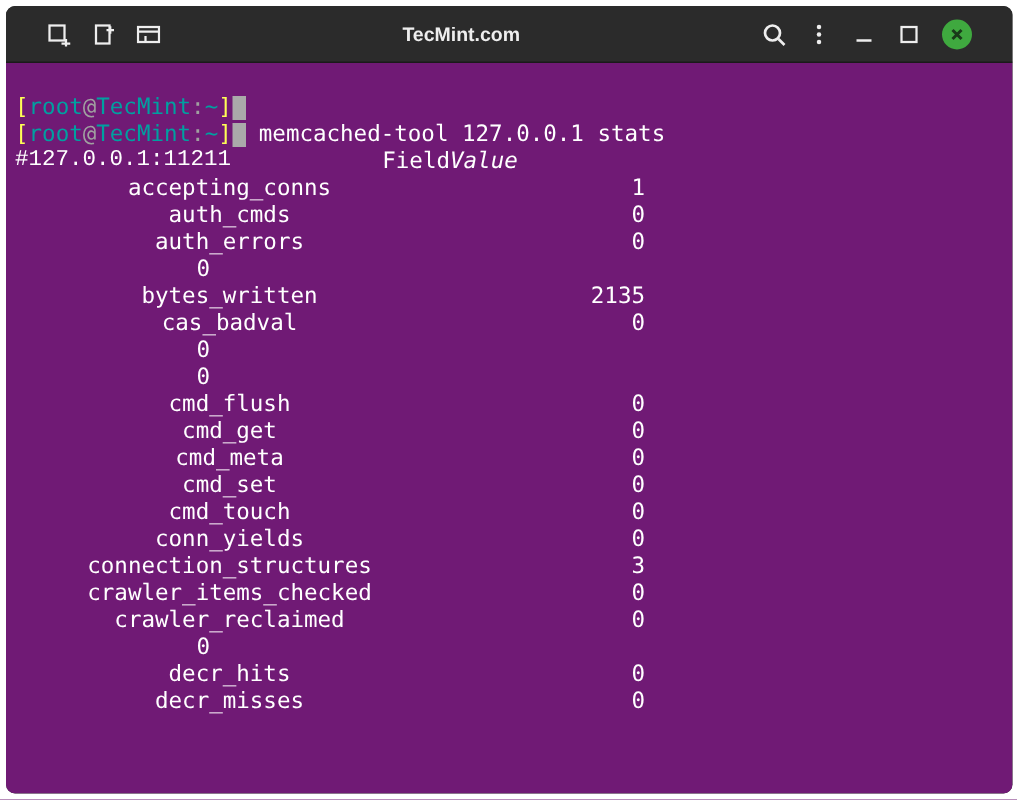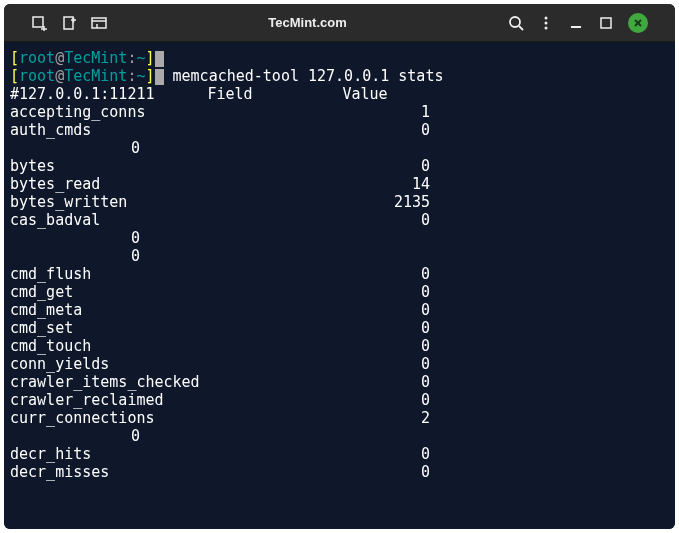--- a/index.html
+++ b/index.html
@@ -62,22 +62,22 @@
       height: 20px;
       background: #3fa93f;
       border-radius: 50%;
       display: flex;
       align-items: center;
       justify-content: center;
     }
     .close-btn svg { width: 12px; height: 12px; }
     .terminal {
       flex: 1;
-      background: #0f172a;
-      padding: 7px 6px;
+      background: #701a75;
+      padding: 20px 6px;
       font-size: 15px;
       line-height: 18px;
       color: #fff;
       overflow: hidden;
       font-family: "DejaVu Sans Mono", "Liberation Mono", monospace;
     }
     .prompt-line { white-space: pre; }
     .br { color: #ffff55; }
     .user { color: #00a0a0; }
     .host { color: #a0a0a0; }
@@ -94,21 +94,21 @@
     .header-row {
       display: flex;
       color: #fff;
     }
     .stat-row {
       display: flex;
       color: #fff;
     }
     .col-field {
       width: 290px;
-      text-align: left;
+      text-align: center;
       padding-right: 4px;
     }
     .col-value {
       width: 130px;
       text-align: right;
     }
     .header-addr {
       color: #fff;
     }
   </style>
@@ -172,44 +172,40 @@
         </svg>
       </span>
     </div>
   </div>
 
   <div class="terminal">
     <div class="prompt-line"><span class="br">[</span><span class="user">root</span><span class="host">@</span><span class="user">TecMint</span><span class="host">:</span><span class="path">~</span><span class="br">]</span><span class="cursor"></span></div>
     <div class="prompt-line"><span class="br">[</span><span class="user">root</span><span class="host">@</span><span class="user">TecMint</span><span class="host">:</span><span class="path">~</span><span class="br">]</span><span class="cursor"></span><span class="cmd"> memcached-tool 127.0.0.1 stats</span></div>
 
     <div class="header-row">
-      <span class="header-addr" style="width:150px;">#127.0.0.1:11211</span>
-      <span style="width:140px; text-align:center;">Field</span>
-      <span style="width:130px; text-align:center;">Value</span>
+      <span class="header-addr" style="width:150px;font-family:Liberation Mono, monospace;">#127.0.0.1:11211</span>
+      <span style="width:140px; text-align:right;">Field</span>
+      <span style="width:130px; text-align:left;font-style:italic;">Value</span>
     </div>
 
     <div id="stats-container">
         <div class="stat-row">
           <span class="col-field">accepting_conns</span>
           <span class="col-value">1</span>
         </div>
         <div class="stat-row">
           <span class="col-field">auth_cmds</span>
           <span class="col-value">0</span>
         </div>
         <div class="stat-row">
-          <span class="col-value">0</span>
-        </div>
-        <div class="stat-row">
-          <span class="col-field">bytes</span>
-          <span class="col-value">0</span>
-        </div>
-        <div class="stat-row">
-          <span class="col-field">bytes_read</span>
-          <span class="col-value">14</span>
+          <span class="col-field">auth_errors</span>
+          <span class="col-value">0</span>
+        </div>
+        <div class="stat-row">
+          <span class="col-value">0</span>
         </div>
         <div class="stat-row">
           <span class="col-field">bytes_written</span>
           <span class="col-value">2135</span>
         </div>
         <div class="stat-row">
           <span class="col-field">cas_badval</span>
           <span class="col-value">0</span>
         </div>
         <div class="stat-row">
@@ -236,30 +232,30 @@
         </div>
         <div class="stat-row">
           <span class="col-field">cmd_touch</span>
           <span class="col-value">0</span>
         </div>
         <div class="stat-row">
           <span class="col-field">conn_yields</span>
           <span class="col-value">0</span>
         </div>
         <div class="stat-row">
+          <span class="col-field">connection_structures</span>
+          <span class="col-value">3</span>
+        </div>
+        <div class="stat-row">
           <span class="col-field">crawler_items_checked</span>
           <span class="col-value">0</span>
         </div>
         <div class="stat-row">
           <span class="col-field">crawler_reclaimed</span>
           <span class="col-value">0</span>
-        </div>
-        <div class="stat-row">
-          <span class="col-field">curr_connections</span>
-          <span class="col-value">2</span>
         </div>
         <div class="stat-row">
           <span class="col-value">0</span>
         </div>
         <div class="stat-row">
           <span class="col-field">decr_hits</span>
           <span class="col-value">0</span>
         </div>
         <div class="stat-row">
           <span class="col-field">decr_misses</span>

